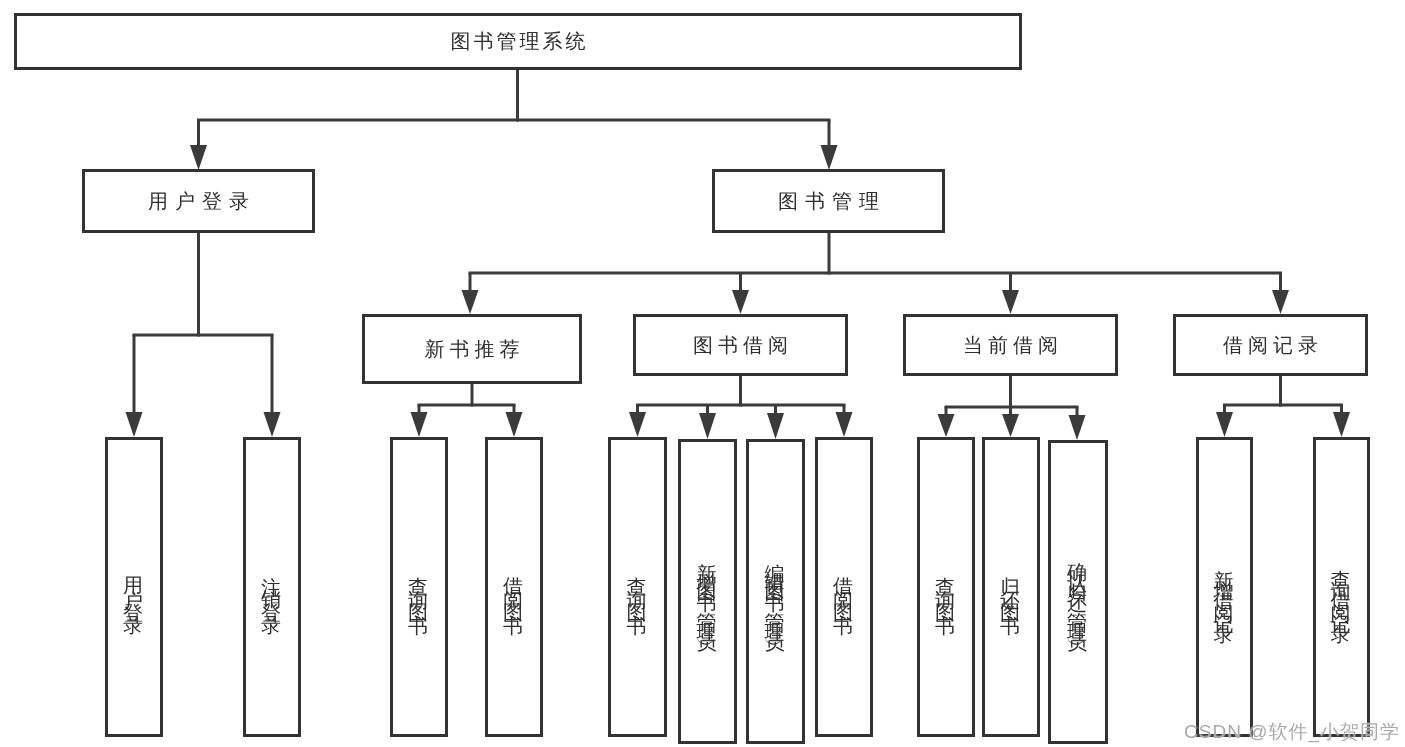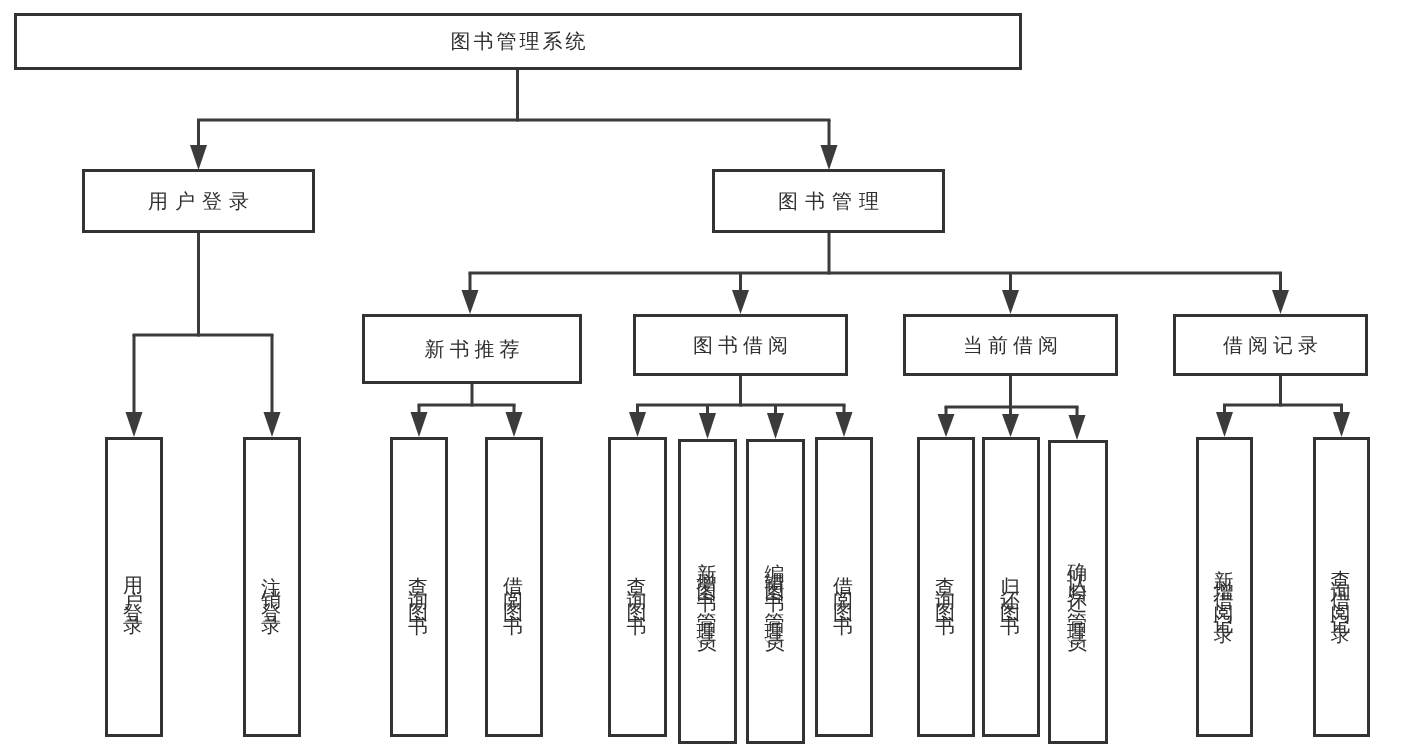--- a/index.html
+++ b/index.html
@@ -156,14 +156,15 @@
   <div class="vnode tight" style="left:746px; top:439px; width:59px; height:305px;">编辑图书（管理员）</div>
   <div class="vnode" style="left:815px; top:437px; width:58px; height:300px;">借阅图书</div>
 
   <div class="vnode" style="left:917px; top:437px; width:58px; height:300px;">查询图书</div>
   <div class="vnode" style="left:982px; top:437px; width:58px; height:300px;">归还图书</div>
   <div class="vnode tight" style="left:1048px; top:440px; width:60px; height:304px;">确认归还（管理员）</div>
 
   <div class="vnode med" style="left:1196px; top:437px; width:57px; height:300px;">新增借阅记录</div>
   <div class="vnode med" style="left:1313px; top:437px; width:57px; height:300px;">查询借阅记录</div>
 
+  <div id="watermark">CSDN @软件_小贺同学</div>
 
 </div>
 
 </body></html>

